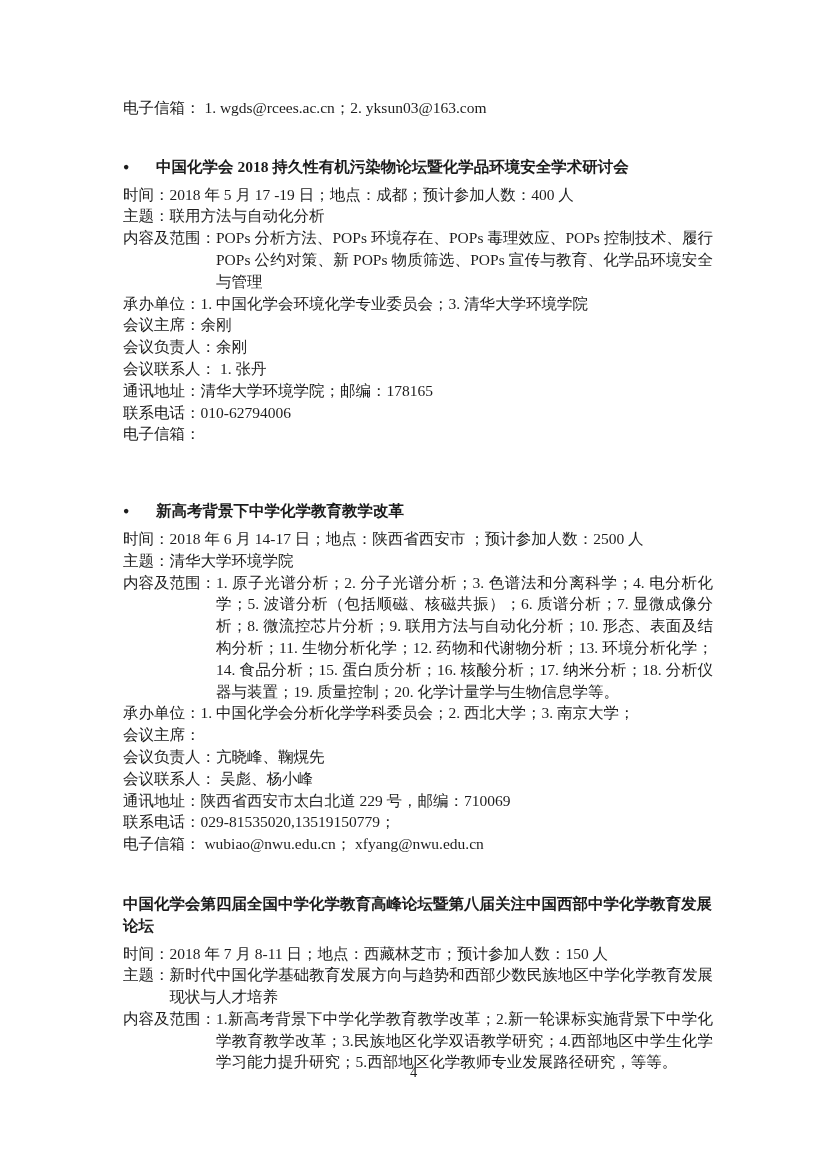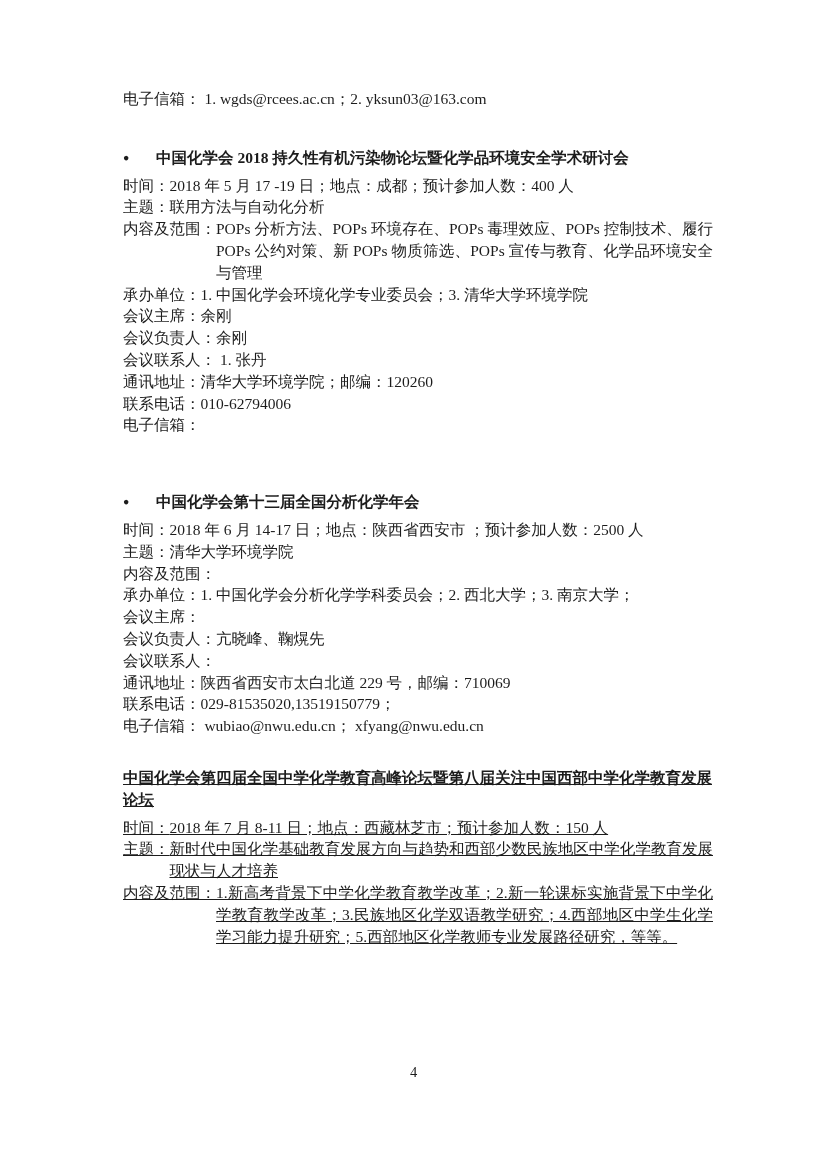--- a/index.html
+++ b/index.html
@@ -10,33 +10,33 @@
     background: #ffffff;
     font-family: "Liberation Serif", "DejaVu Serif", serif;
     color: #1c1c1c;
     font-size: 15.5px;
     line-height: 21.8px;
     overflow: hidden;
   }
   .content {
     position: absolute;
     left: 123px;
-    top: 88px;
+    top: 97px;
     width: 590px;
   }
   .field { display: flex; text-align: justify; }
   .field .label { flex: none; white-space: pre; }
   .field .value { flex: 1 1 auto; white-space: pre-wrap; }
   .conf-title { display: flex; font-weight: bold; margin-bottom: 6px; }
   .conf-title .bullet { flex: none; width: 33px; font-size: 10.5px; line-height: 21.8px; }
   .conf-title .title-text { flex: 1 1 auto; }
   .conf-title.no-bullet { display: block; }
   #sec-1 { margin-top: 37px; }
   #sec-2 { margin-top: 55px; }
-  #sec-3 { margin-top: 30px; text-decoration: underline; }
+  #sec-3 { margin-top: 38px; }
   .page-number {
     position: absolute;
     left: 0; right: 0;
     top: 1062px;
     text-align: center;
     font-size: 14.5px;
   }
 </style>
 </head>
 <body>
@@ -77,60 +77,62 @@
       <div class="field">
         <span class="label">会议负责人：</span>
         <span class="value">余刚</span>
       </div>
       <div class="field">
         <span class="label">会议联系人：</span>
         <span class="value"> 1. 张丹</span>
       </div>
       <div class="field">
         <span class="label">通讯地址：</span>
-        <span class="value">清华大学环境学院；邮编：120260</span>
+        <span class="value">清华大学环境学院；邮编：178165</span>
       </div>
       <div class="field">
         <span class="label">联系电话：</span>
         <span class="value">010-62794006</span>
       </div>
       <div class="field">
         <span class="label">电子信箱：</span>
       </div>
     </div>
 
     <div class="conf" id="sec-2">
       <div class="conf-title">
         <span class="bullet">●</span>
-        <span class="title-text">中国化学会第十三届全国分析化学年会</span>
+        <span class="title-text">新高考背景下中学化学教育教学改革</span>
       </div>
       <div class="field">
         <span class="label">时间：</span>
         <span class="value">2018 年 6 月 14-17 日；地点：陕西省西安市 ；预计参加人数：2500 人</span>
       </div>
       <div class="field">
         <span class="label">主题：</span>
         <span class="value">清华大学环境学院</span>
       </div>
       <div class="field">
         <span class="label">内容及范围：</span>
+        <span class="value">1. 原子光谱分析；2. 分子光谱分析；3. 色谱法和分离科学；4. 电分析化学；5. 波谱分析（包括顺磁、核磁共振）；6. 质谱分析；7. 显微成像分析；8. 微流控芯片分析；9. 联用方法与自动化分析；10. 形态、表面及结构分析；11. 生物分析化学；12. 药物和代谢物分析；13. 环境分析化学；14. 食品分析；15. 蛋白质分析；16. 核酸分析；17. 纳米分析；18. 分析仪器与装置；19. 质量控制；20. 化学计量学与生物信息学等。</span>
       </div>
       <div class="field">
         <span class="label">承办单位：</span>
         <span class="value">1. 中国化学会分析化学学科委员会；2. 西北大学；3. 南京大学；</span>
       </div>
       <div class="field">
         <span class="label">会议主席：</span>
       </div>
       <div class="field">
         <span class="label">会议负责人：</span>
         <span class="value">亢晓峰、鞠熀先</span>
       </div>
       <div class="field">
         <span class="label">会议联系人：</span>
+        <span class="value"> 吴彪、杨小峰</span>
       </div>
       <div class="field">
         <span class="label">通讯地址：</span>
         <span class="value">陕西省西安市太白北道 229 号，邮编：710069</span>
       </div>
       <div class="field">
         <span class="label">联系电话：</span>
         <span class="value">029-81535020,13519150779；</span>
       </div>
       <div class="field">

